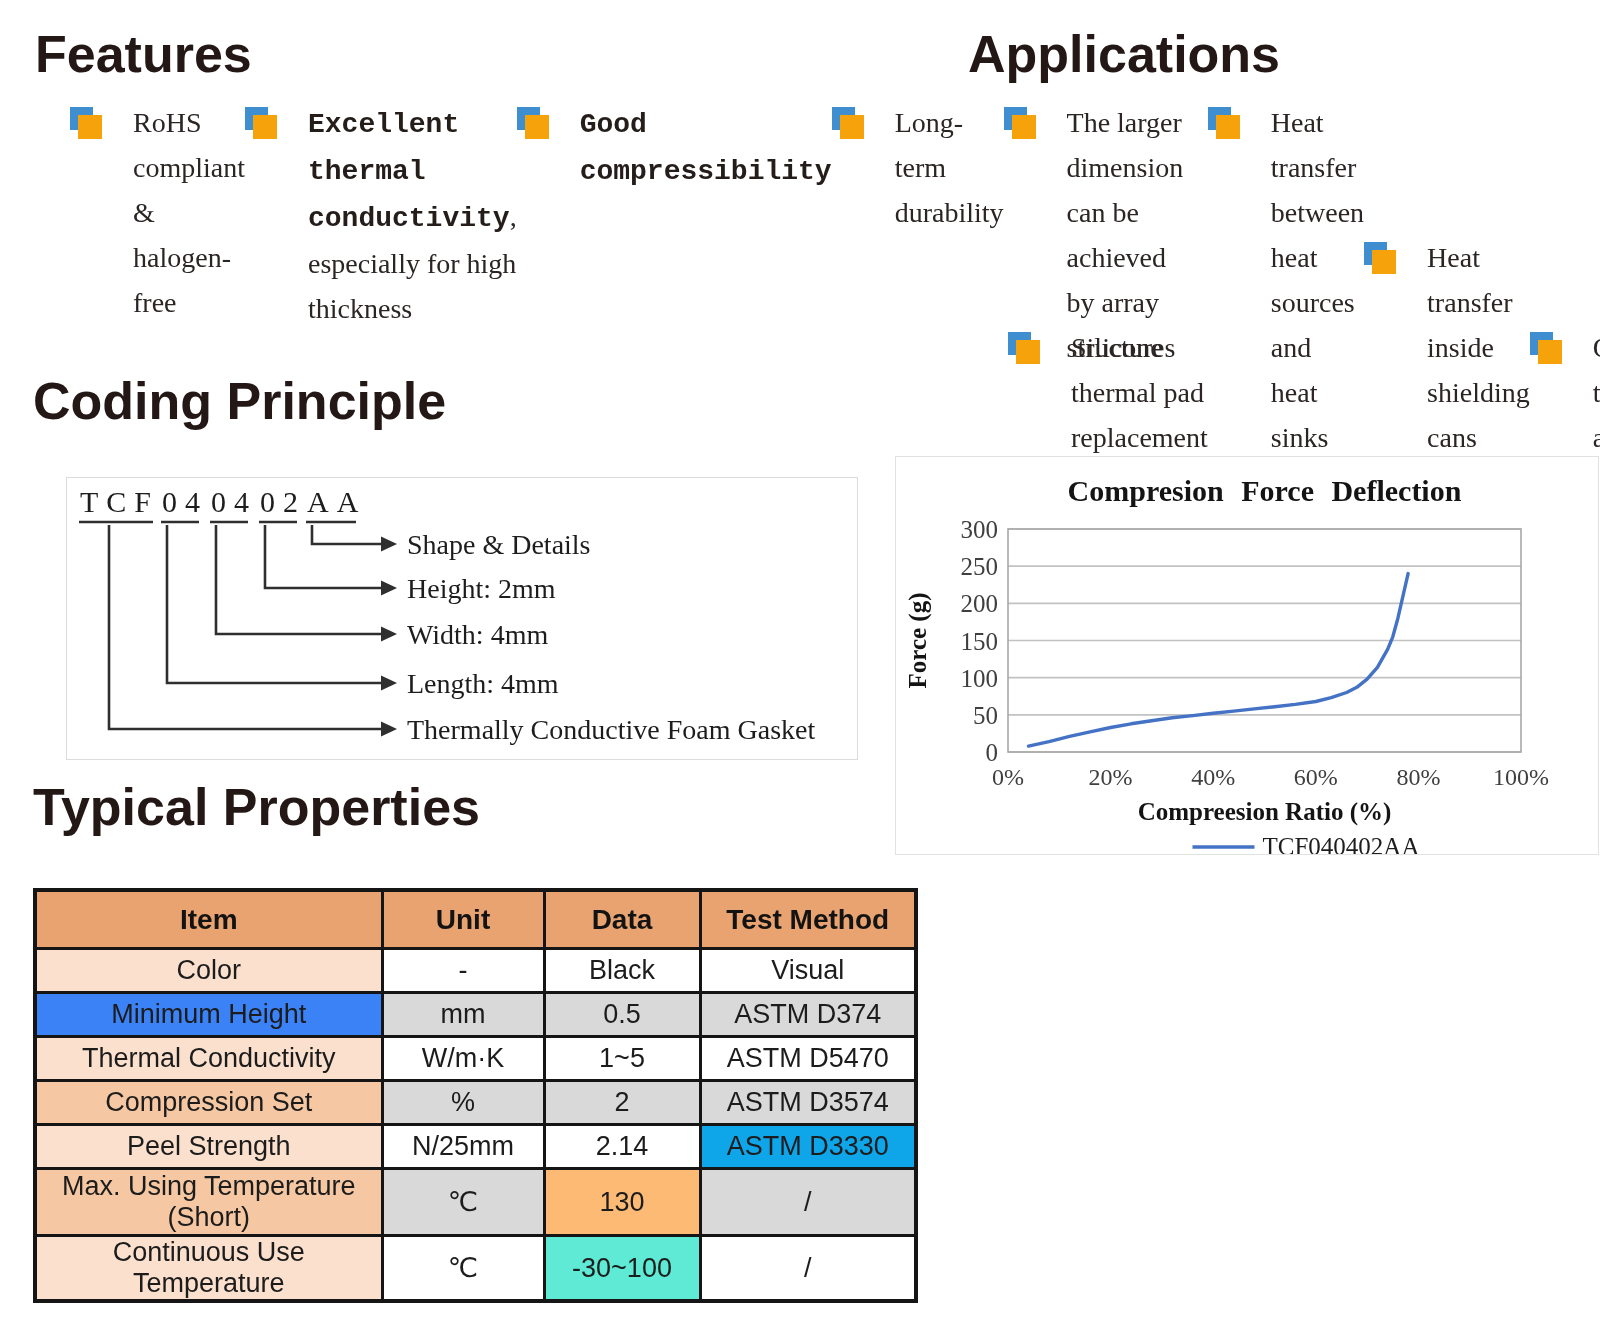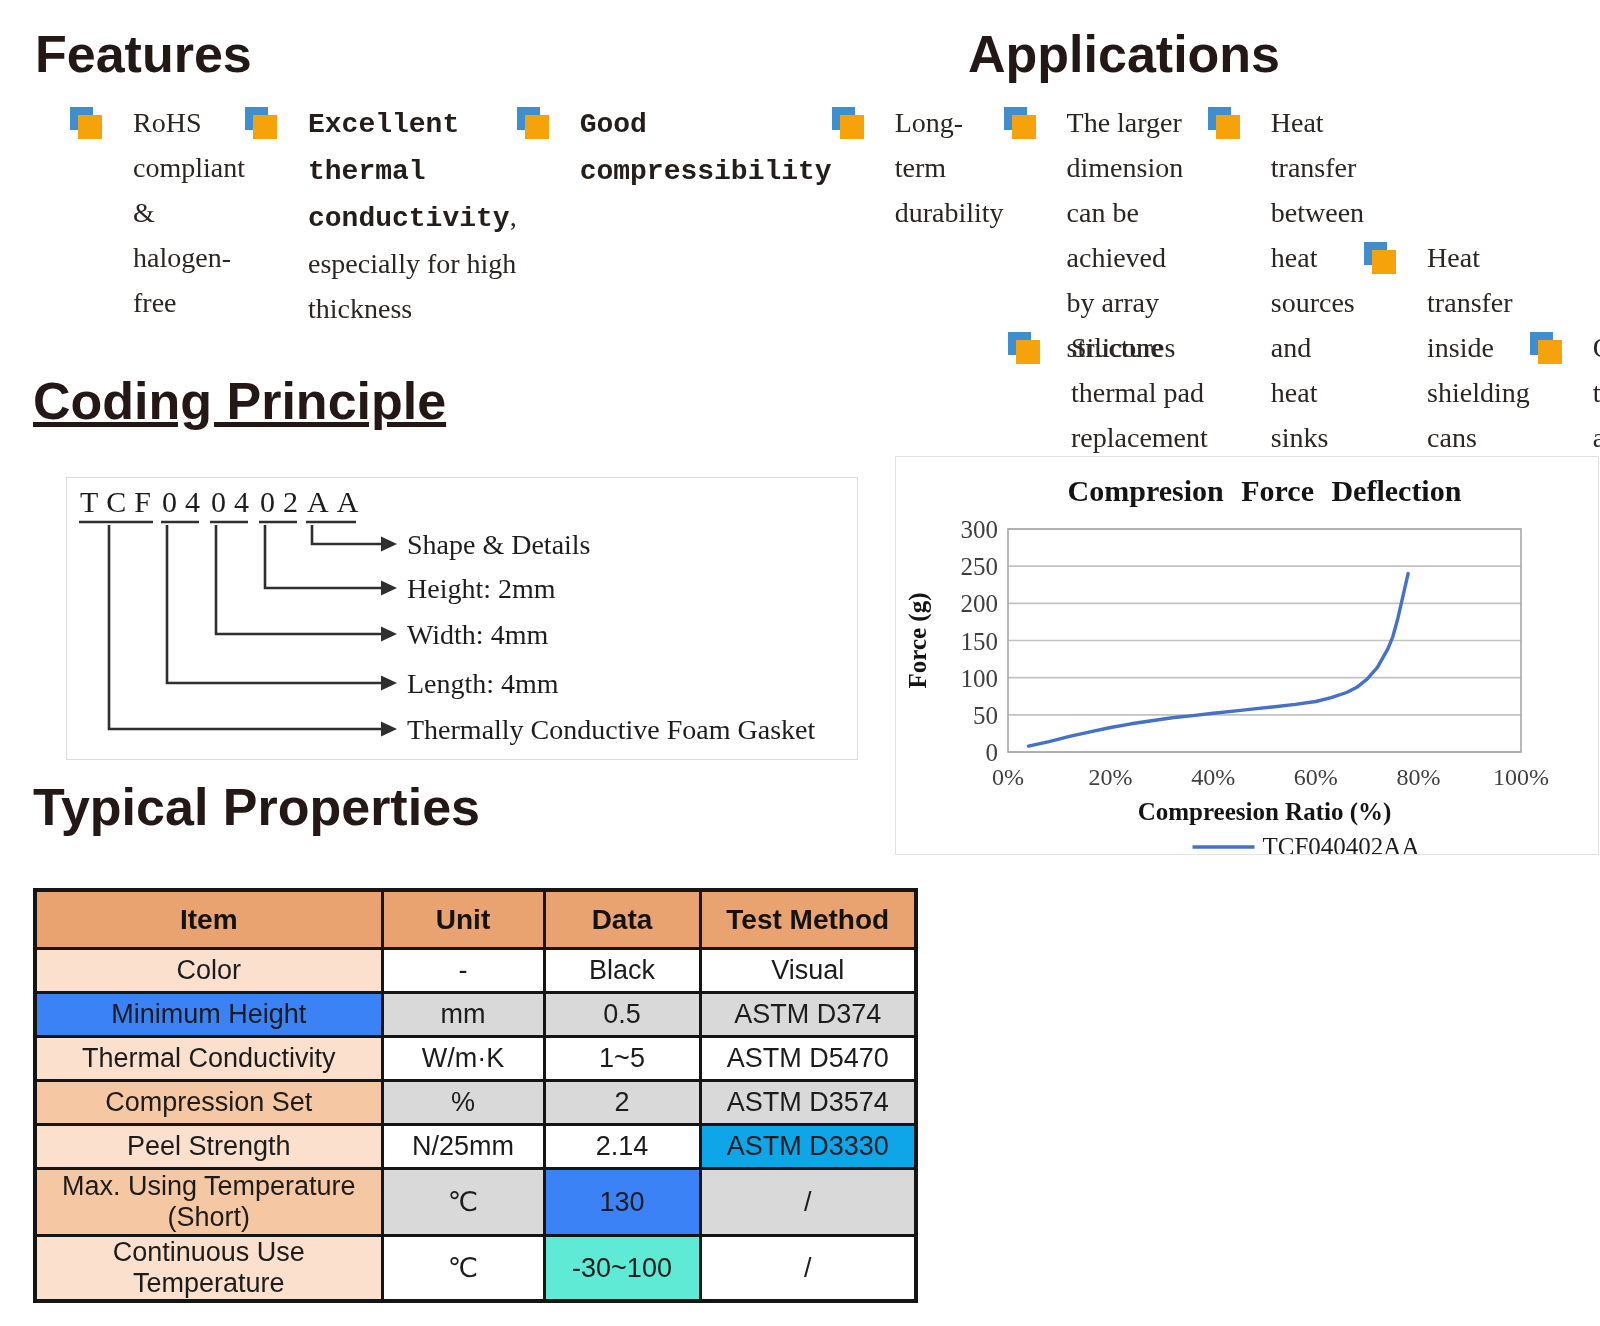--- a/index.html
+++ b/index.html
@@ -90,21 +90,21 @@
     <div class="bullet-row">
       <span class="bullet"></span>
       <span class="bullet-text"><span>Heat transfer inside shielding cans</span></span>
     </div>
     <div class="bullet-row">
       <span class="bullet"></span>
       <span class="bullet-text"><span>Other thermal applications</span></span>
     </div>
   </div>
 
-<h1 class="section-title abs" style="left:33px; top:373px;text-decoration:underline;">Coding Principle</h1>
+<h1 class="section-title abs" style="left:33px; top:373px;">Coding Principle</h1>
 <div class="panel" style="left:66px; top:477px; width:790px; height:281px;">
   <svg id="coding-svg" width="790" height="281" viewBox="0 0 790 281">
       <text x="13" y="34" font-family="&quot;Liberation Serif&quot;, serif" font-size="30" letter-spacing="8" fill="#1d1d1d">TCF</text>
       <line x1="12" y1="44" x2="86" y2="44" stroke="#2f2f2f" stroke-width="2.4"></line>
       <text x="95" y="34" font-family="&quot;Liberation Serif&quot;, serif" font-size="30" letter-spacing="8" fill="#1d1d1d">04</text>
       <line x1="94" y1="44" x2="132" y2="44" stroke="#2f2f2f" stroke-width="2.4"></line>
       <text x="144" y="34" font-family="&quot;Liberation Serif&quot;, serif" font-size="30" letter-spacing="8" fill="#1d1d1d">04</text>
       <line x1="143" y1="44" x2="181" y2="44" stroke="#2f2f2f" stroke-width="2.4"></line>
       <text x="193" y="34" font-family="&quot;Liberation Serif&quot;, serif" font-size="30" letter-spacing="8" fill="#1d1d1d">02</text>
       <line x1="192" y1="44" x2="230" y2="44" stroke="#2f2f2f" stroke-width="2.4"></line>
@@ -204,21 +204,21 @@
         </tr>
         <tr>
           <td style="background:#fbe0cd;height:41px">Peel Strength</td>
           <td style="background:#ffffff">N/25mm</td>
           <td style="background:#ffffff">2.14</td>
           <td style="background:#0ea5e9">ASTM D3330</td>
         </tr>
         <tr>
           <td style="background:#f5c8a3;height:64px">Max. Using Temperature (Short)</td>
           <td style="background:#d9d9d9">℃</td>
-          <td style="background:#3b82f6">130</td>
+          <td style="background:#fdba74">130</td>
           <td style="background:#d9d9d9">/</td>
         </tr>
         <tr>
           <td style="background:#fbe0cd;height:41px">Continuous Use Temperature</td>
           <td style="background:#ffffff">℃</td>
           <td style="background:#5eead4">-30~100</td>
           <td style="background:#ffffff">/</td>
         </tr>
       </tbody>
   </table>

